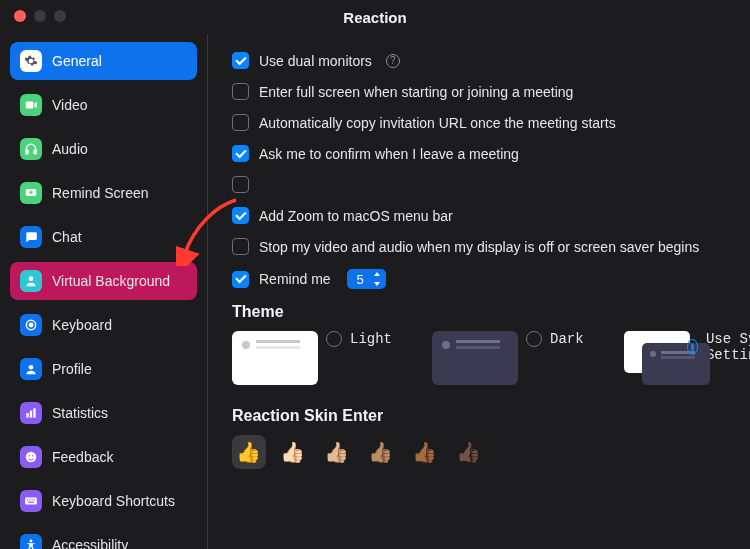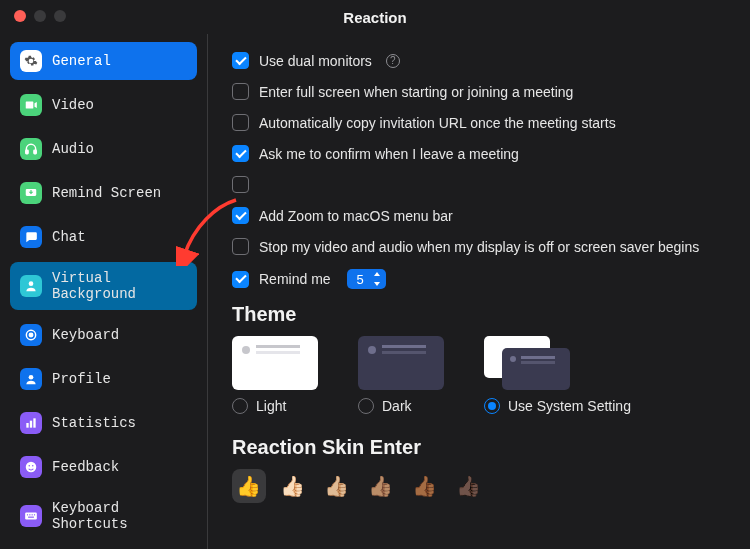--- a/index.html
+++ b/index.html
@@ -39,39 +39,38 @@
   }
   
   .wrap {
     display: flex;
     height: calc(549px - 34px);
   }
   .sidebar {
     width: 208px;
     border-right: 1px solid #3a3a3c;
     padding: 8px 10px 8px 10px;
-    font-family: Liberation Mono, monospace;
   }
   .main {
     flex: 1;
     padding: 18px 20px 14px 24px;
     overflow: hidden;
   }
   .nav-item {
     display: flex;
     align-items: center;
     gap: 10px;
     padding: 8px 10px;
     border-radius: 8px;
     color: #e6e6e6;
     cursor: pointer;
     margin-bottom: 6px;
   }
   .nav-item.active { background: #0e72ed; color: #fff; }
-  .nav-item.hover  { background: #0369a1; }
+  .nav-item.hover  { background: #be185d; }
   .nav-item .icon {
     width: 22px; height: 22px; border-radius: 6px;
     display: flex; align-items: center; justify-content: center;
     flex: 0 0 22px;
   }
   .nav-item .icon svg { width: 14px; height: 14px; }
   .nav-label { font-size: 14px; }
   
   .bg-white { background:#fff; }
   .bg-green { background:#4bd37b; }
@@ -133,27 +132,27 @@
     width:0;height:0;border-left:3px solid transparent;border-right:3px solid transparent;border-bottom:4px solid #fff;
   }
   .remind-select::before{
     content:"";
     position:absolute; right:6px; bottom:3px;
     width:0;height:0;border-left:3px solid transparent;border-right:3px solid transparent;border-top:4px solid #fff;
   }
 
   .section-label {
     font-weight:600;
-    font-size:20px;
+    font-size:16px;
     color:#f2f2f2;
     margin: 12px 0 10px 0;
   }
 
   .theme-row { display:flex; gap:40px; }
-  .theme-opt { display:flex; flex-direction:column; align-items:flex-start; gap:8px; cursor:pointer;}
+  .theme-opt { display:flex; flex-direction:row; align-items:flex-start; gap:8px; cursor:pointer;font-family:Liberation Mono, monospace;}
   .theme-thumb {
     width:86px; height:54px; border-radius:6px; position:relative;
     background:#2c2c2e;
   }
   .theme-thumb.light { background:#fff; }
   .theme-thumb.light::before{
     content:""; position:absolute; left:10px; top:10px; width:8px;height:8px;border-radius:50%;background:#c7c7cc;
   }
   .theme-thumb.light::after{
     content:""; position:absolute; left:24px; top:9px; width:44px;height:3px;background:#c7c7cc;

